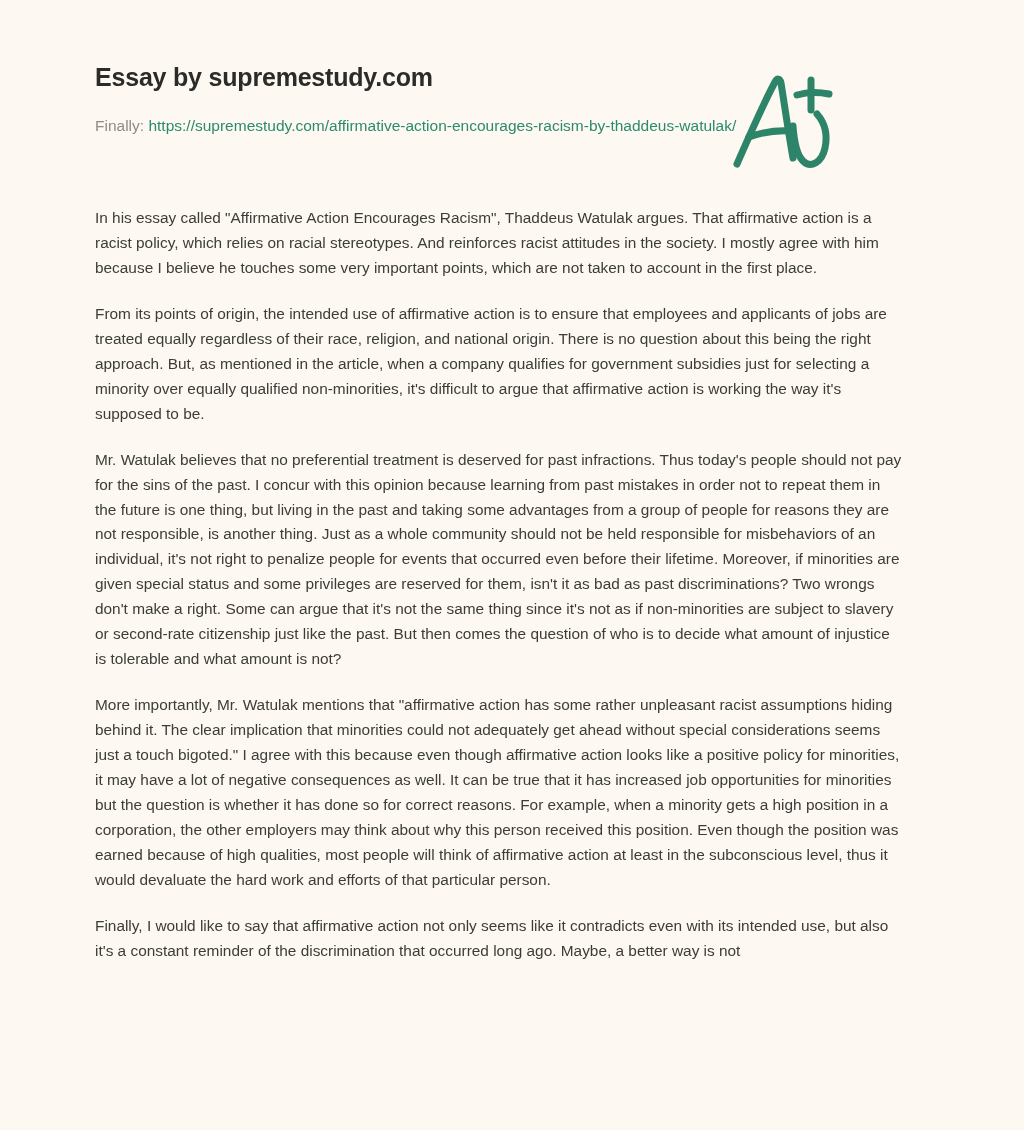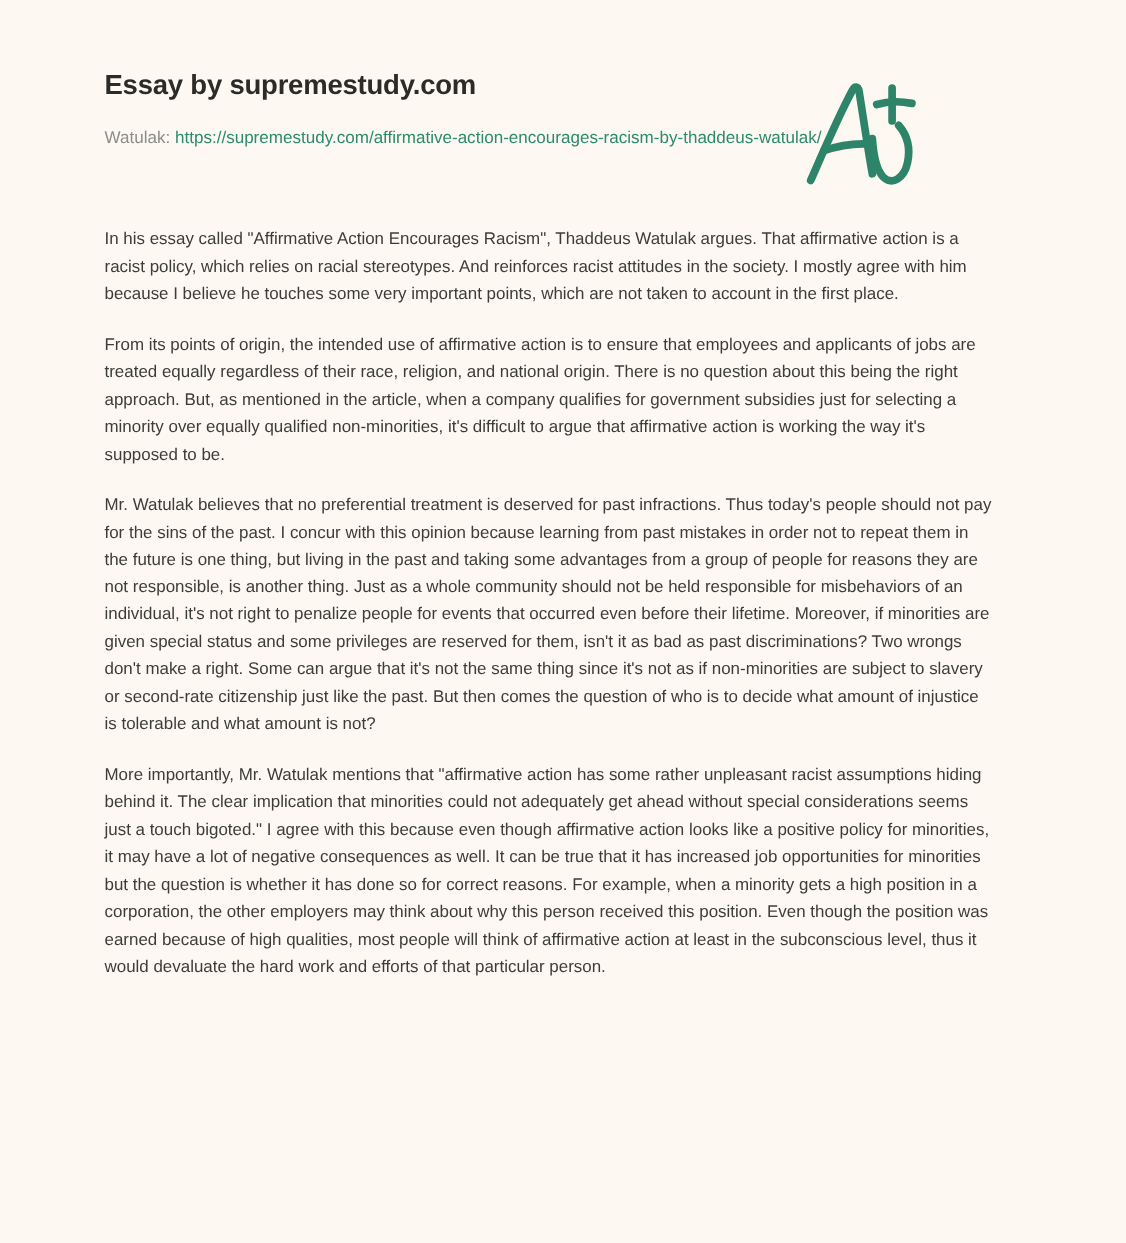--- a/index.html
+++ b/index.html
@@ -104,21 +104,21 @@
 </head>
 <body>
 
 <div class="page">
 
   <div class="header">
 
     <div class="brand-line">Essay by supremestudy.com</div>
 
     <p class="source-line">
-      <span class="source-label">Watulak:</span>
+      <span class="source-label">Finally:</span>
       <span class="source-url">https://supremestudy.com/affirmative-action-encourages-racism-by-thaddeus-watulak/</span>
     </p>
 
     <div class="logo">
       <svg viewBox="0 0 120 110" xmlns="http://www.w3.org/2000/svg" fill="none" stroke="#2e8468" stroke-width="7" stroke-linecap="round" stroke-linejoin="round">
 
         <path d="M14 98 C 22 80, 38 42, 52 16 C 54 12, 57 12, 58 17 C 62 42, 66 70, 70 92"></path>
 
         <path d="M26 71 C 40 66, 56 64, 69 65"></path>
 
@@ -130,15 +130,16 @@
       </svg>
     </div>
   </div>
 
 
   <div class="body-copy">
     <p>In his essay called "Affirmative Action Encourages Racism", Thaddeus Watulak argues. That affirmative action is a racist policy, which relies on racial stereotypes. And reinforces racist attitudes in the society. I mostly agree with him because I believe he touches some very important points, which are not taken to account in the first place.</p>
     <p>From its points of origin, the intended use of affirmative action is to ensure that employees and applicants of jobs are treated equally regardless of their race, religion, and national origin. There is no question about this being the right approach. But, as mentioned in the article, when a company qualifies for government subsidies just for selecting a minority over equally qualified non-minorities, it's difficult to argue that affirmative action is working the way it's supposed to be.</p>
     <p>Mr. Watulak believes that no preferential treatment is deserved for past infractions. Thus today's people should not pay for the sins of the past. I concur with this opinion because learning from past mistakes in order not to repeat them in the future is one thing, but living in the past and taking some advantages from a group of people for reasons they are not responsible, is another thing. Just as a whole community should not be held responsible for misbehaviors of an individual, it's not right to penalize people for events that occurred even before their lifetime. Moreover, if minorities are given special status and some privileges are reserved for them, isn't it as bad as past discriminations? Two wrongs don't make a right. Some can argue that it's not the same thing since it's not as if non-minorities are subject to slavery or second-rate citizenship just like the past. But then comes the question of who is to decide what amount of injustice is tolerable and what amount is not?</p>
     <p>More importantly, Mr. Watulak mentions that "affirmative action has some rather unpleasant racist assumptions hiding behind it. The clear implication that minorities could not adequately get ahead without special considerations seems just a touch bigoted." I agree with this because even though affirmative action looks like a positive policy for minorities, it may have a lot of negative consequences as well. It can be true that it has increased job opportunities for minorities but the question is whether it has done so for correct reasons. For example, when a minority gets a high position in a corporation, the other employers may think about why this person received this position. Even though the position was earned because of high qualities, most people will think of affirmative action at least in the subconscious level, thus it would devaluate the hard work and efforts of that particular person.</p>
+    <p>Finally, I would like to say that affirmative action not only seems like it contradicts even with its intended use, but also it's a constant reminder of the discrimination that occurred long ago. Maybe, a better way is not</p>
   </div>
 
 </div>
 
 </body></html>

